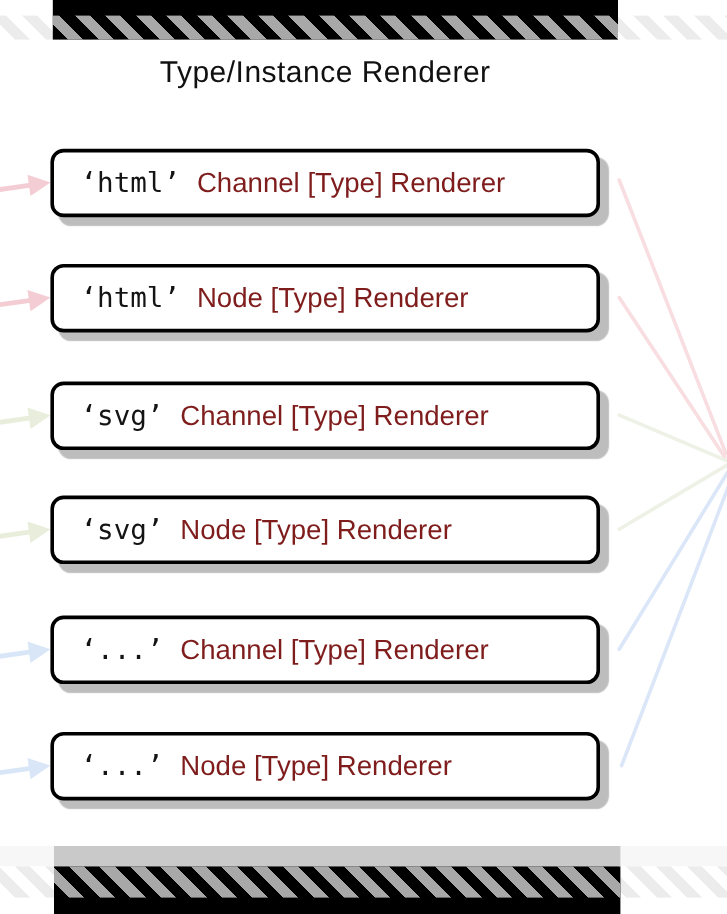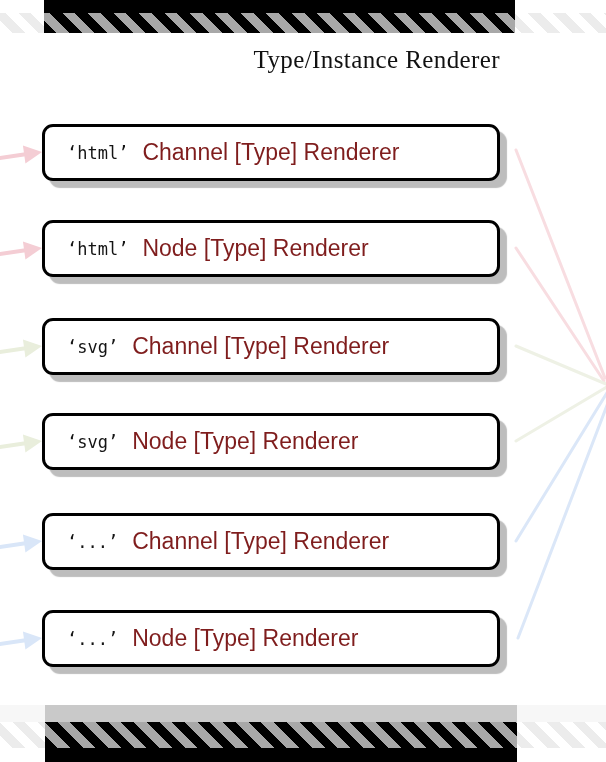--- a/index.html
+++ b/index.html
@@ -58,26 +58,25 @@
     left: 0; top: 0;
     width: 100%; height: 26px;
     background: repeating-linear-gradient(45deg, transparent 0 9px, #a8a8a8 9px 18px);
   }
 
   
   .title {
     position: absolute;
     left: 42px; top: 46px;
     width: 458px;
-    text-align: right;
+    text-align: center;
     font-size: 25px;
     letter-spacing: 0.4px;
     color: #111111;
     z-index: 2;
-    font-family: Liberation Serif, serif;
   }
 
   
   svg.overlay {
     position: absolute;
     left: 0; top: 0;
     z-index: 1;
     pointer-events: none;
   }
 
@@ -92,21 +91,21 @@
     border: 3px solid #000000;
     border-radius: 11px;
     box-shadow: 7px 7px 1px #bdbdbd;
     display: flex;
     align-items: center;
     padding-left: 22px;
     z-index: 2;
   }
   .node .mono {
     font-family: "DejaVu Sans Mono", monospace;
-    font-size: 17px;
+    font-size: 23px;
     color: #141414;
     white-space: pre;
     margin-right: 14px;
   }
   .node .lbl {
     font-size: 23px;
     color: #7f1d1d;
     white-space: pre;
   }
   .n1 { top: 124px; }

